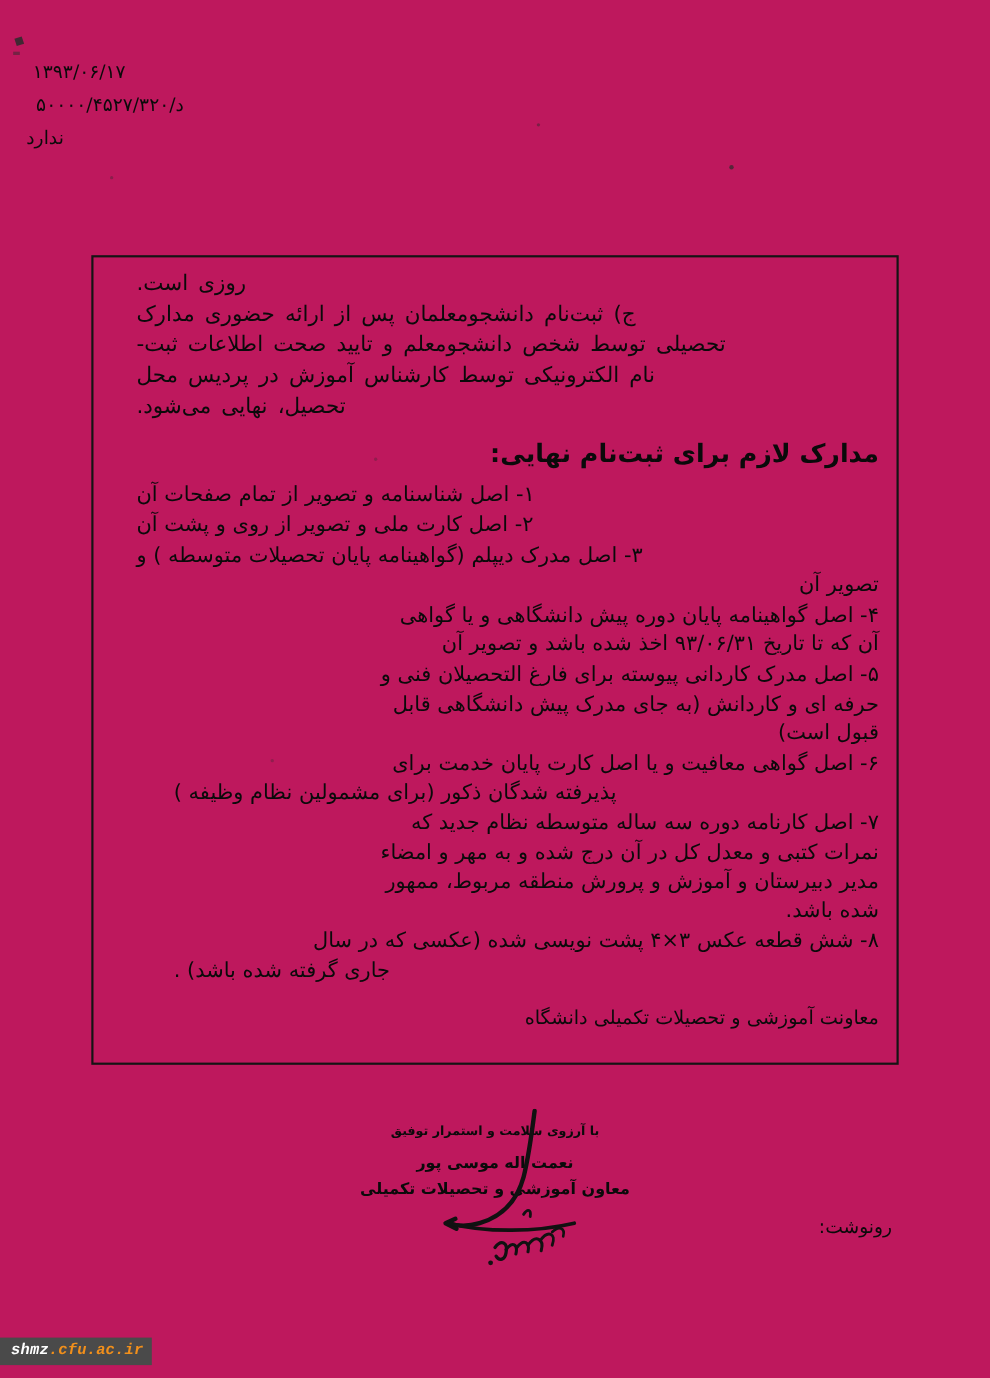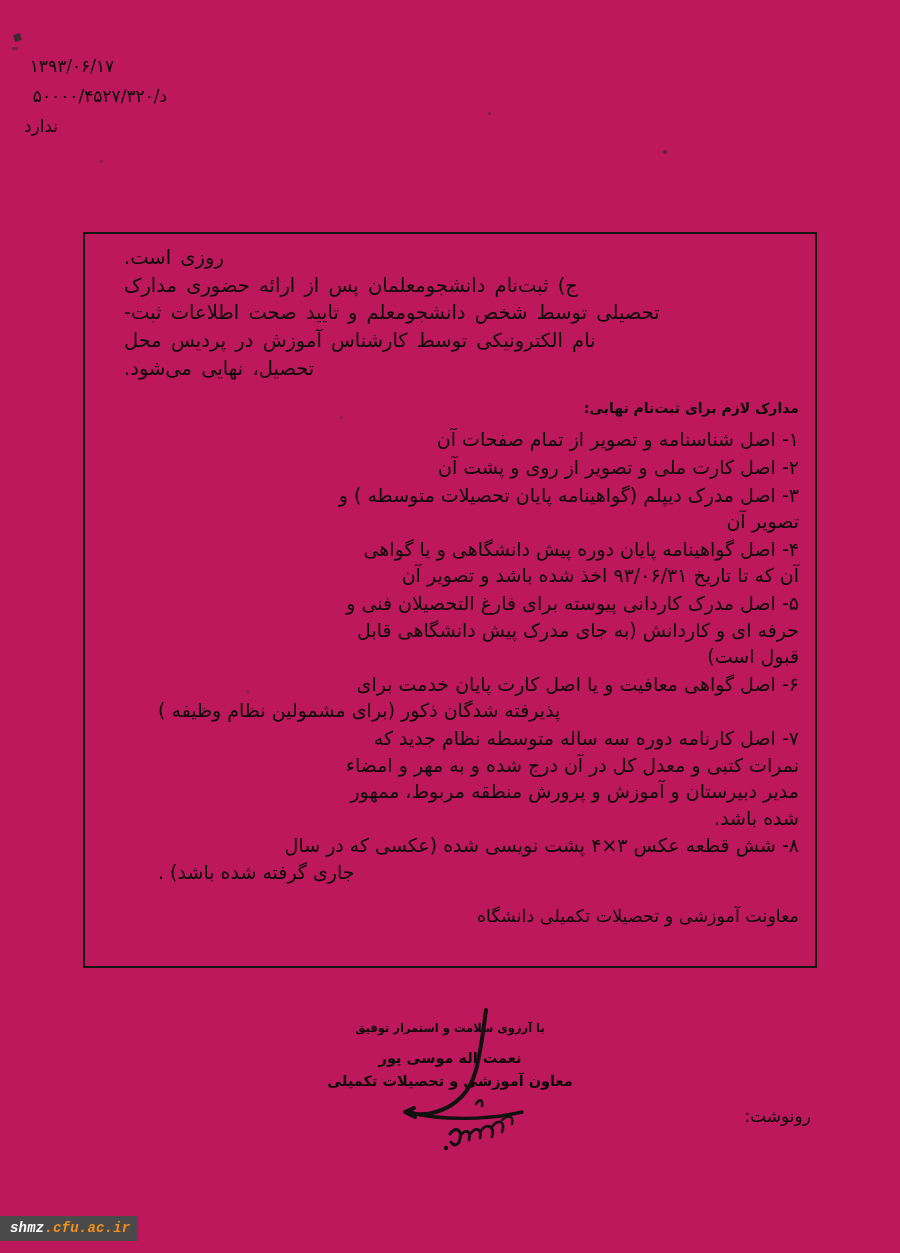--- a/index.html
+++ b/index.html
@@ -75,36 +75,36 @@
     text-align-last: left;
     word-spacing: 3px;
     letter-spacing: .2px;
     margin: 0;
   }
   .para .ln { display: block; white-space: pre; }
   .para .ln.r { text-align: right; }
   .para .ln.j { text-align: justify; }
 
   .heading {
-    font-size: 14px;
+    font-size: 23px;
     font-weight: bold;
     text-align: right;
     margin: 18px 0 10px 0;
     letter-spacing: -.2px;
   }
 
   .list { margin: 0; padding: 0; list-style: none; }
   .list li {
     font-size: 19px;
     line-height: 1.40;
     margin: 0 0 1px 0;
   }
   .list .ln { display: block; white-space: pre; }
   .list .ln.right  { text-align: right; }
-  .list .ln.center { text-align: right; }
+  .list .ln.center { text-align: left; }
   .list .ln.far    { text-align: left; padding-left: 34px; }
 
   .closing {
     font-size: 17.5px;
     text-align: right;
     margin-top: 20px;
     letter-spacing: -.1px;
   }
 
   

